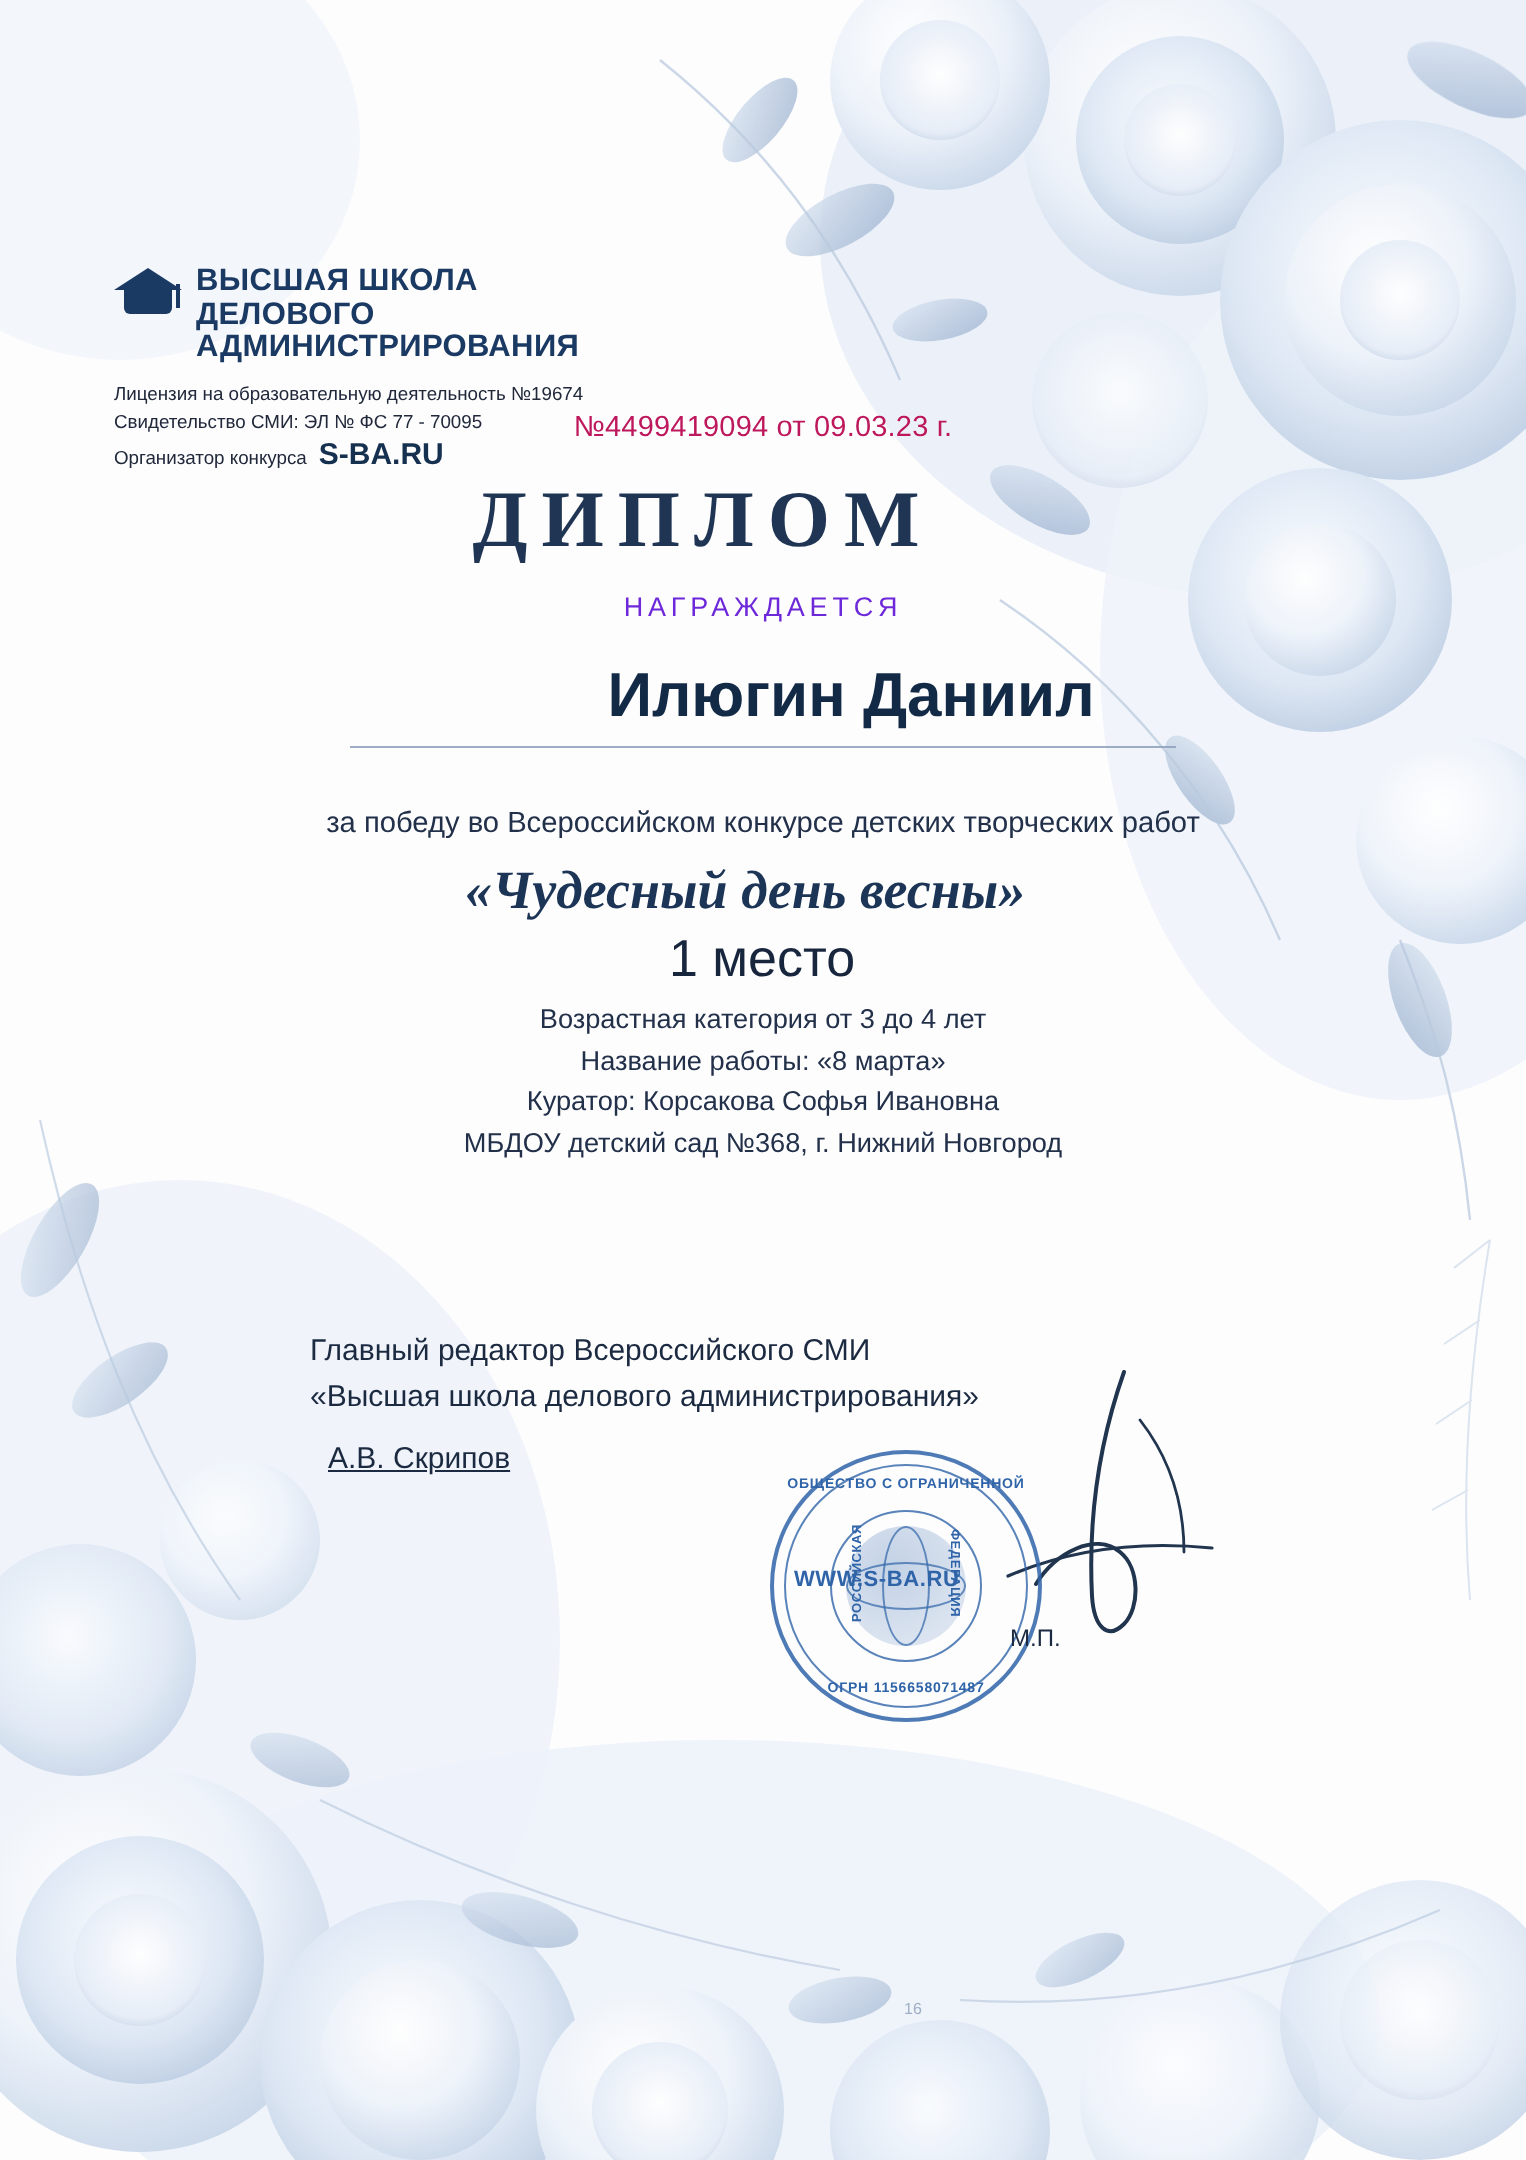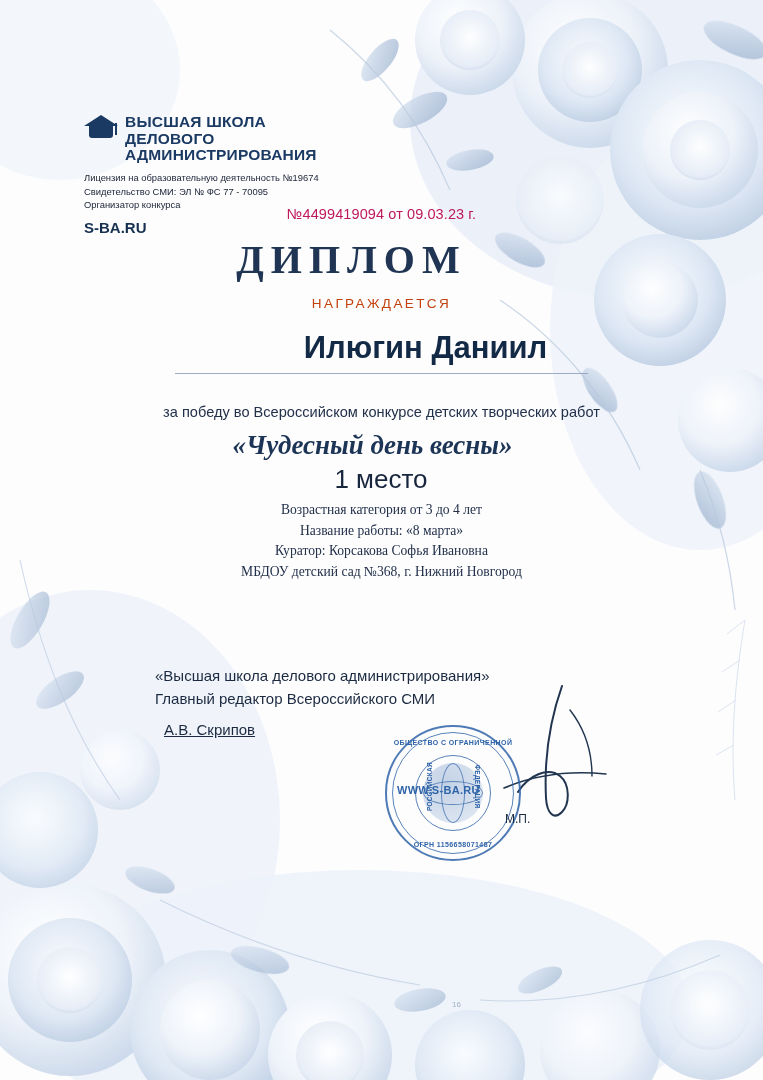--- a/index.html
+++ b/index.html
@@ -32,23 +32,22 @@
   
   .content {
     position: absolute;
     inset: 0;
     z-index: 5;
   }
 
   .logo-block {
     position: absolute;
     left: 57px;
-    top: 113px;
+    top: 132px;
     width: 310px;
-    margin-left: 27px;
   }
   .logo-row {
     display: flex;
     align-items: flex-start;
     gap: 7px;
   }
   .logo-mark {
     width: 34px;
     height: 28px;
     position: relative;
@@ -94,21 +93,20 @@
   .license {
     margin-top: 7px;
     font-size: 9.4px;
     color: #20283a;
     line-height: 1.42;
   }
   .license .org-line {
     display: flex;
     align-items: baseline;
     gap: 6px;
-    flex-direction: column;
   }
   .license .org-site {
     font-weight: bold;
     font-size: 15px;
     color: #16304f;
   }
 
   .doc-number {
     position: absolute;
     top: 206px;
@@ -135,21 +133,21 @@
   }
 
   .subtitle {
     position: absolute;
     top: 296px;
     left: 0;
     width: 763px;
     text-align: center;
     font-size: 13.5px;
     letter-spacing: 2.4px;
-    color: #c2410c;
+    color: #6d28d9;
   }
 
   .recipient {
     position: absolute;
     top: 330px;
     left: 0;
     width: 763px;
     text-align: center;
     font-size: 31px;
     font-weight: bold;
@@ -202,21 +200,20 @@
 
   .details {
     position: absolute;
     top: 500px;
     left: 0;
     width: 763px;
     text-align: center;
     font-size: 13.6px;
     line-height: 1.52;
     color: #22304a;
-    font-family: Liberation Serif, serif;
   }
 
   .signature-block {
     position: absolute;
     top: 665px;
     left: 155px;
     width: 400px;
     font-size: 15px;
     line-height: 1.5;
     color: #1b2a40;
@@ -486,22 +483,22 @@
     <div class="place">1 место</div>
 
     <div class="details">
       <div>Возрастная категория от 3 до 4 лет</div>
       <div>Название работы: «8 марта»</div>
       <div>Куратор: Корсакова Софья Ивановна</div>
       <div>МБДОУ детский сад №368, г. Нижний Новгород</div>
     </div>
 
     <div class="signature-block">
+      <div>Главный редактор Всероссийского СМИ</div>
       <div>«Высшая школа делового администрирования»</div>
-      <div>Главный редактор Всероссийского СМИ</div>
       <div class="name">А.В. Скрипов</div>
     </div>
 
     <div class="pen-signature">
       <svg width="120" height="150" viewBox="0 0 120 150">
         <path d="M62 6 C 50 40, 44 78, 46 118 C 47 134, 54 140, 62 132 C 70 124, 70 104, 60 96
                  C 48 86, 28 96, 18 112" fill="none" stroke="#21354f" stroke-width="2" stroke-linecap="round"></path>
         <path d="M4 108 C 32 96, 66 90, 106 94" fill="none" stroke="#21354f" stroke-width="1.6" stroke-linecap="round"></path>
         <path d="M70 30 C 84 48, 92 70, 92 96" fill="none" stroke="#21354f" stroke-width="1.4" stroke-linecap="round"></path>
       </svg>

